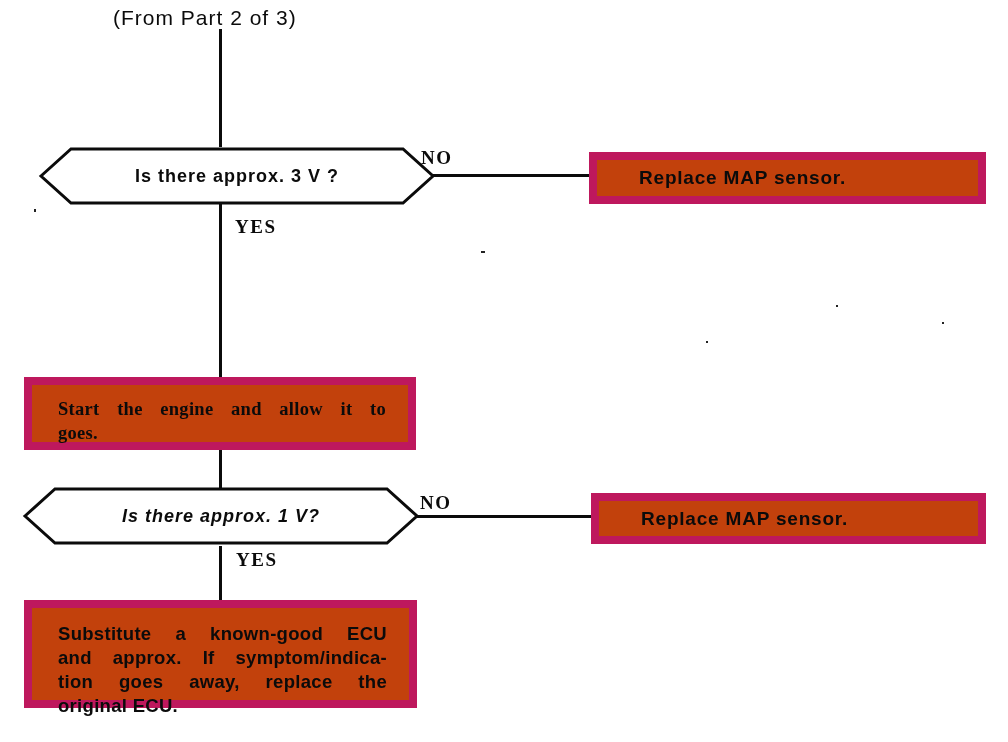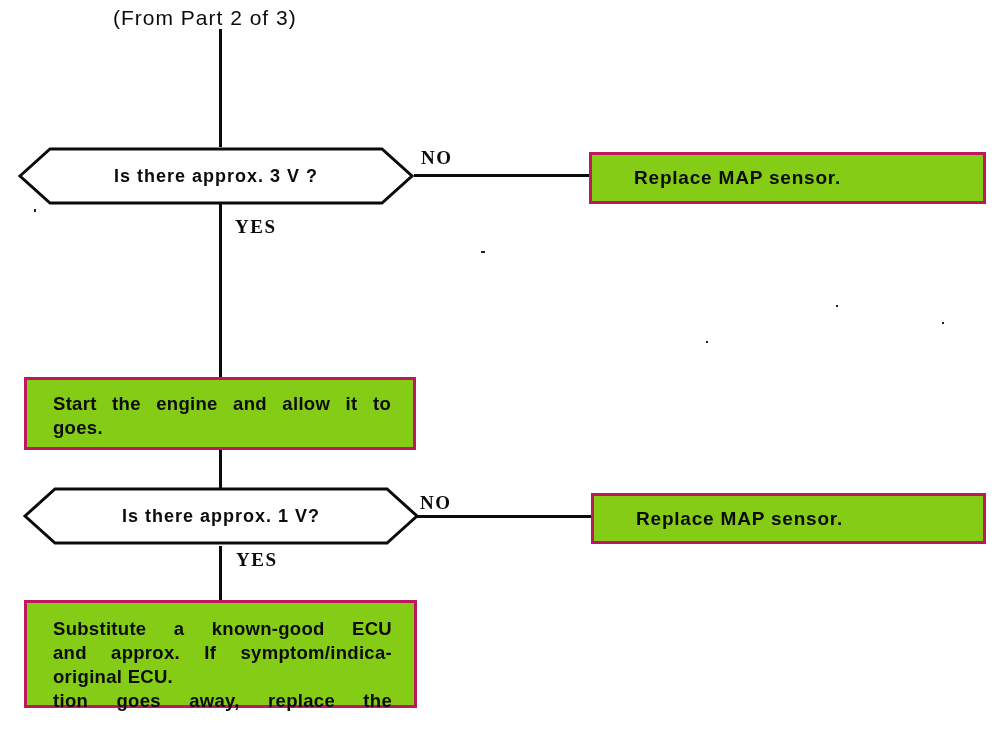--- a/index.html
+++ b/index.html
@@ -43,22 +43,22 @@
     position: absolute;
     font-size: 19px;
     font-weight: 700;
     letter-spacing: 1.5px;
     white-space: nowrap;
     font-family: Liberation Serif, serif;
   }
   .box {
     position: absolute;
     box-sizing: border-box;
-    border: 3px solid #be185d;
-    background: #84cc16;
+    border: 8px solid #be185d;
+    background: #c2410c;
   }
   .action-box {
     display: flex;
     align-items: center;
     padding-left: 42px;
     font-size: 19px;
     font-weight: 700;
     letter-spacing: 0.8px;
     white-space: nowrap;
   }
@@ -80,56 +80,56 @@
 
   <div class="from-label">(From Part 2 of 3)</div>
 
   <div class="line vline" style="left:205px; top:29px; height:118px;"></div>
   <div class="line vline" style="left:205px; top:204px; height:175px;"></div>
   <div class="line vline" style="left:205px; top:448px; height:42px;"></div>
   <div class="line vline" style="left:205px; top:546px; height:56px;"></div>
   <div class="line hline" style="left:400px; top:174px; width:177px;"></div>
   <div class="line hline" style="left:402px; top:515px; width:177px;"></div>
 
-  <div class="hex" style="left:3px; top:146px;">
+  <div class="hex" style="left:24px; top:146px;">
     <svg viewBox="0 0 398 60">
       <polygon points="3,30 33,3 365,3 395,30 365,57 33,57" fill="#ffffff" stroke="#0b0b0b" stroke-width="3"></polygon>
     </svg>
     <div class="hex-text">Is there approx. 3 V ?</div>
   </div>
   <div class="edge-label" style="left:407px; top:147px;">NO</div>
   <div class="edge-label" style="left:221px; top:216px;">YES</div>
 
   <div class="box action-box" style="left:575px; top:152px; width:397px; height:52px;">
     <span>Replace MAP sensor.</span>
   </div>
 
-  <div class="box process-box" style="left:10px; top:377px; width:392px; height:73px;">
+  <div class="box process-box" style="left:10px; top:377px; width:392px; height:73px;font-family:Liberation Serif, serif;">
     <div class="jline">Start the engine and allow it to</div>
     <div class="jline last">goes.</div>
   </div>
 
-  <div class="hex" style="left:8px; top:486px;">
+  <div class="hex" style="left:8px; top:486px;font-style:italic;">
     <svg viewBox="0 0 398 60">
       <polygon points="3,30 33,3 365,3 395,30 365,57 33,57" fill="#ffffff" stroke="#0b0b0b" stroke-width="3"></polygon>
     </svg>
     <div class="hex-text">Is there approx. 1 V?</div>
   </div>
   <div class="edge-label" style="left:406px; top:492px;">NO</div>
   <div class="edge-label" style="left:222px; top:549px;">YES</div>
 
   <div class="box action-box" style="left:577px; top:493px; width:395px; height:51px;">
     <span>Replace MAP sensor.</span>
   </div>
 
   <div class="box process-box" style="left:10px; top:600px; width:393px; height:108px; padding-top:14px;">
     <div class="jline">Substitute a known-good ECU</div>
     <div class="jline">and approx. If symptom/indica-</div>
+    <div class="jline">tion goes away, replace the</div>
     <div class="jline last">original ECU.</div>
-    <div class="jline">tion goes away, replace the</div>
   </div>
 
   <div class="speck" style="left:20px; top:209px; width:2px; height:3px;"></div>
   <div class="speck" style="left:467px; top:251px; width:4px; height:2px;"></div>
   <div class="speck" style="left:822px; top:305px; width:2px; height:2px;"></div>
   <div class="speck" style="left:928px; top:322px; width:2px; height:2px;"></div>
   <div class="speck" style="left:692px; top:341px; width:2px; height:2px;"></div>
 
 </div>
 

